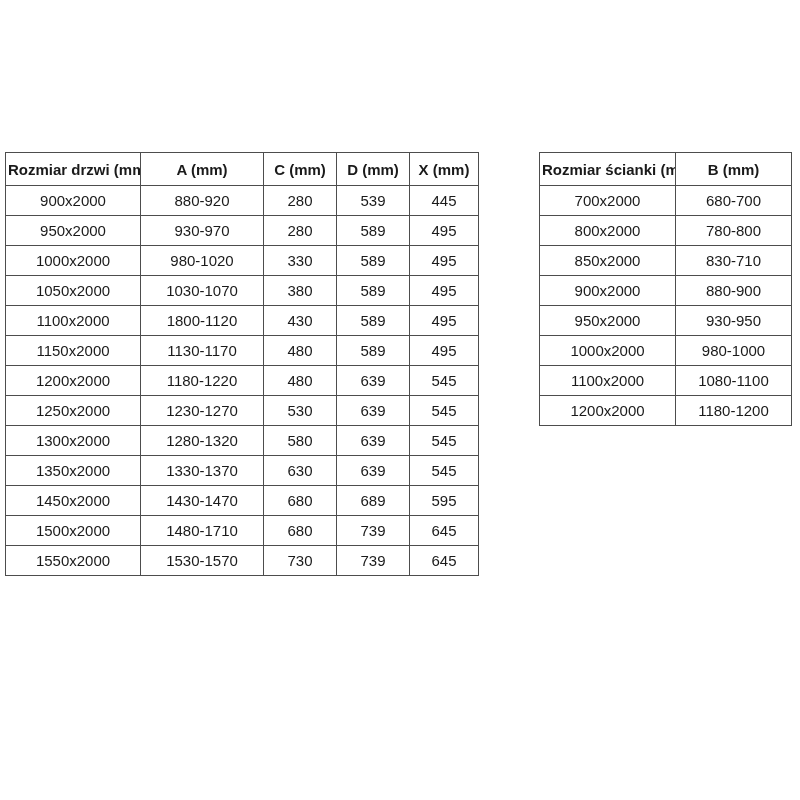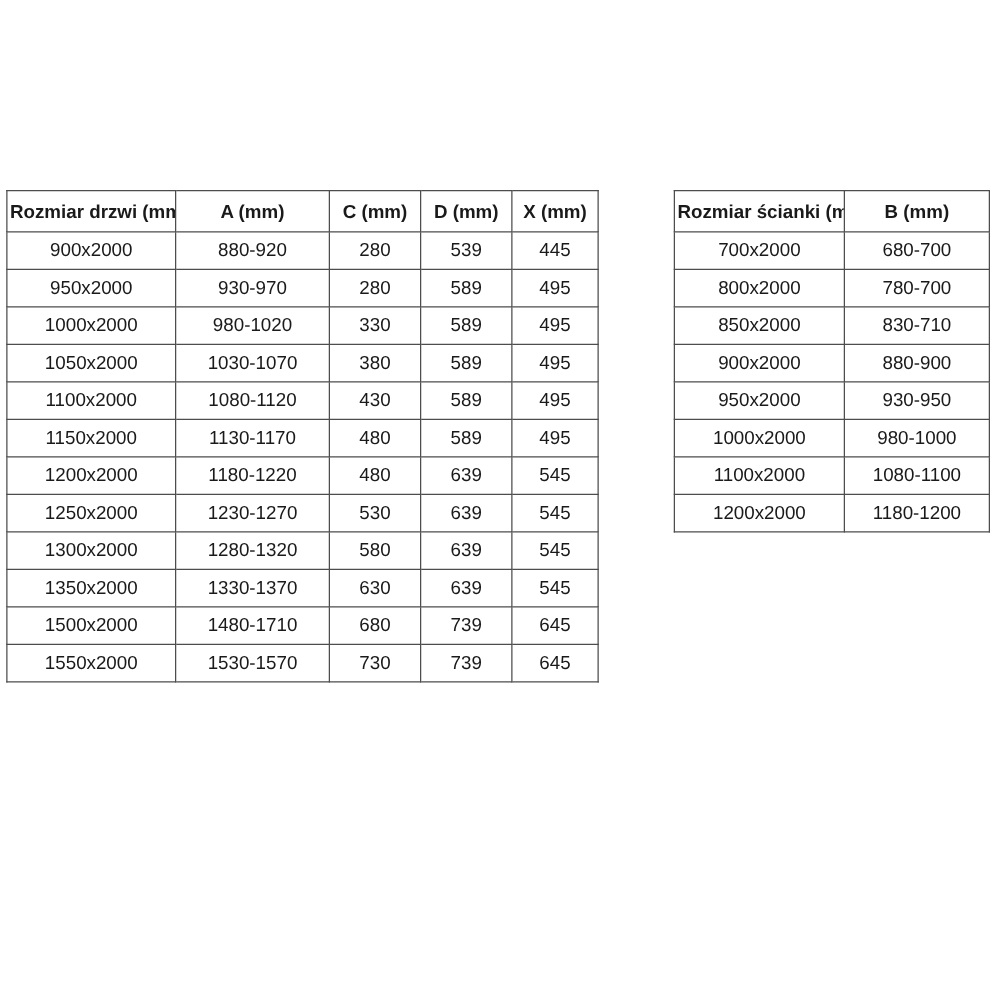--- a/index.html
+++ b/index.html
@@ -97,21 +97,21 @@
         </tr>
         <tr>
           <td>1050x2000</td>
           <td>1030-1070</td>
           <td>380</td>
           <td>589</td>
           <td>495</td>
         </tr>
         <tr>
           <td>1100x2000</td>
-          <td>1080-1120</td>
+          <td>1800-1120</td>
           <td>430</td>
           <td>589</td>
           <td>495</td>
         </tr>
         <tr>
           <td>1150x2000</td>
           <td>1130-1170</td>
           <td>480</td>
           <td>589</td>
           <td>495</td>
@@ -136,20 +136,27 @@
           <td>580</td>
           <td>639</td>
           <td>545</td>
         </tr>
         <tr>
           <td>1350x2000</td>
           <td>1330-1370</td>
           <td>630</td>
           <td>639</td>
           <td>545</td>
+        </tr>
+        <tr>
+          <td>1450x2000</td>
+          <td>1430-1470</td>
+          <td>680</td>
+          <td>689</td>
+          <td>595</td>
         </tr>
         <tr>
           <td>1500x2000</td>
           <td>1480-1710</td>
           <td>680</td>
           <td>739</td>
           <td>645</td>
         </tr>
         <tr>
           <td>1550x2000</td>
@@ -172,21 +179,21 @@
           <th>B (mm)</th>
         </tr>
       </thead>
       <tbody>
         <tr>
           <td>700x2000</td>
           <td>680-700</td>
         </tr>
         <tr>
           <td>800x2000</td>
-          <td>780-700</td>
+          <td>780-800</td>
         </tr>
         <tr>
           <td>850x2000</td>
           <td>830-710</td>
         </tr>
         <tr>
           <td>900x2000</td>
           <td>880-900</td>
         </tr>
         <tr>

